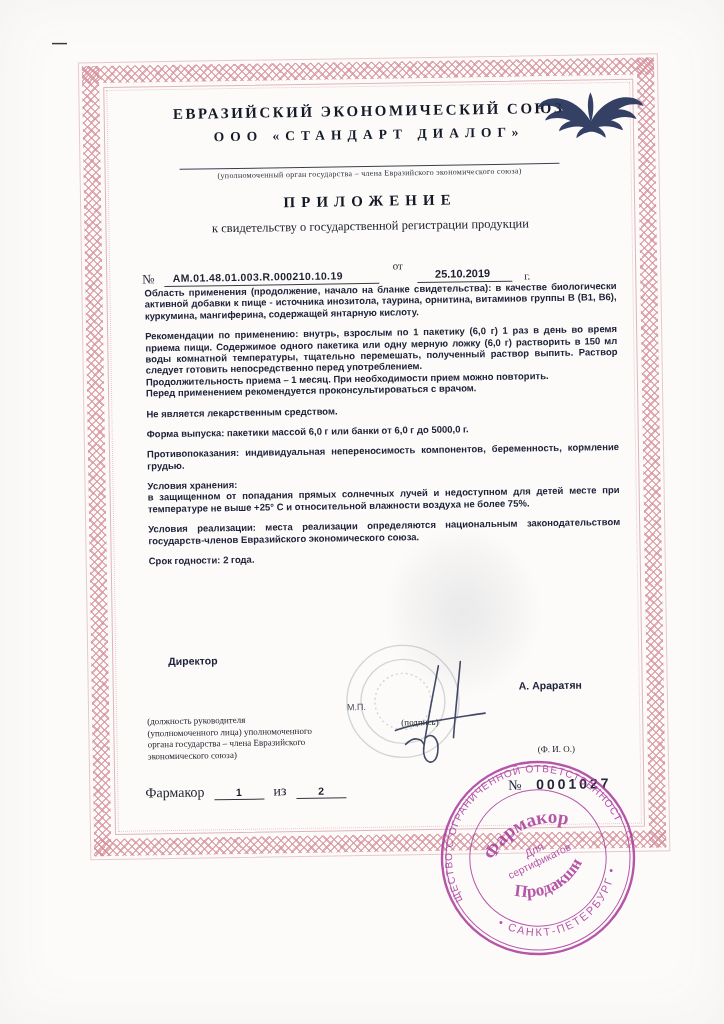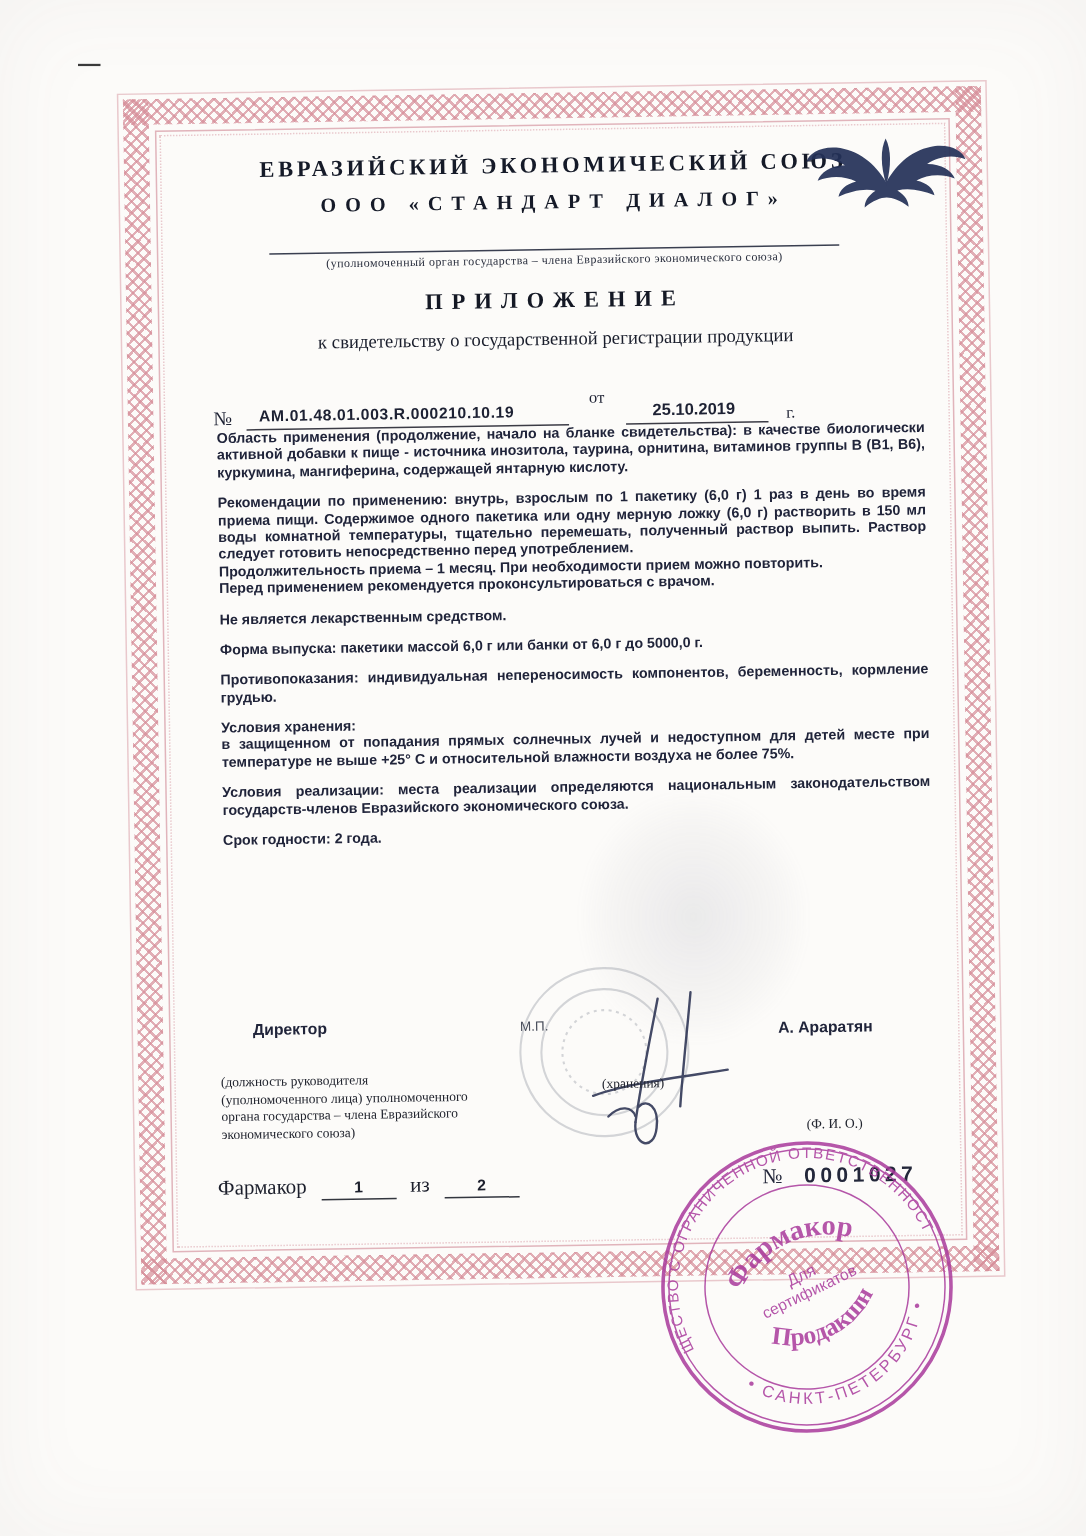--- a/index.html
+++ b/index.html
@@ -53,23 +53,23 @@
     border-bottom:1px solid #3c3c46; padding:0 36px 2px 8px; }
   .number-line .from { font:11px "Liberation Serif", serif; margin:12px 14px; }
   .number-line .date { font:bold 11px "Liberation Sans", sans-serif;
     border-bottom:1px solid #3c3c46; padding:0 22px 2px 18px; }
   .number-line .year { font:11px "Liberation Serif", serif; margin-left:12px; }
 
   .body-text { position:absolute; left:92px; top:249px; width:472px;
     font:bold 9.5px "Liberation Sans", sans-serif; line-height:1.2; color:#20243a; text-align:justify; }
   .body-text p { margin:0 0 9px; white-space:pre-line; }
 
-  .sig-position { position:absolute; left:110px; top:643px; font:bold 10.5px "Liberation Sans", sans-serif; color:#20243a; }
+  .sig-position { position:absolute; left:110px; top:617px; font:bold 10.5px "Liberation Sans", sans-serif; color:#20243a; }
   .sig-name     { position:absolute; left:460px; top:647px; font:bold 10.5px "Liberation Sans", sans-serif; color:#20243a; }
-  .sig-mp       { position:absolute; left:288px; top:644px; font:9px "Liberation Sans", sans-serif; color:#4a4f5c; }
+  .sig-mp       { position:absolute; left:288px; top:667px; font:9px "Liberation Sans", sans-serif; color:#4a4f5c; }
   .sig-caption-left { position:absolute; left:88px; top:678px; width:215px;
     font:9px "Liberation Serif", serif; line-height:1.3; color:#22252f; white-space:pre-line; }
   .sig-caption-sign { position:absolute; left:342px; top:683px; font:9px "Liberation Serif", serif; color:#22252f; }
   .sig-caption-fio  { position:absolute; left:478px; top:712px; font:9px "Liberation Serif", serif; color:#22252f; }
 
   .stamp-gray { position:absolute; left:283px; top:606px; width:122px; height:122px; opacity:.3; }
   .signature  { position:absolute; left:318px; top:618px; width:122px; height:132px; opacity:.88; }
 
   .footer-page { position:absolute; left:85px; top:747px; font:14px "Liberation Serif", serif; color:#1c1f2c; }
   .footer-page .slot { display:inline-block; min-width:42px; text-align:center;
@@ -158,21 +158,21 @@
         <path d="M84 10 C82 30 78 62 76 86"></path>
         <path d="M18 78 C40 70 80 66 108 62"></path>
         <path d="M28 92 C36 84 44 86 46 92"></path>
       </g>
     </svg>
 
     <div class="sig-caption-left">(должность руководителя
 (уполномоченного лица) уполномоченного
 органа государства – члена Евразийского
 экономического союза)</div>
-    <div class="sig-caption-sign">(хранения)</div>
+    <div class="sig-caption-sign">(подпись)</div>
     <div class="sig-caption-fio">(Ф. И. О.)</div>
 
     <div class="footer-page">
       <span>Фармакор</span>
       <span class="slot">1</span>
       <span>из</span>
       <span class="slot">2</span>
     </div>
 
     <div class="footer-number">

